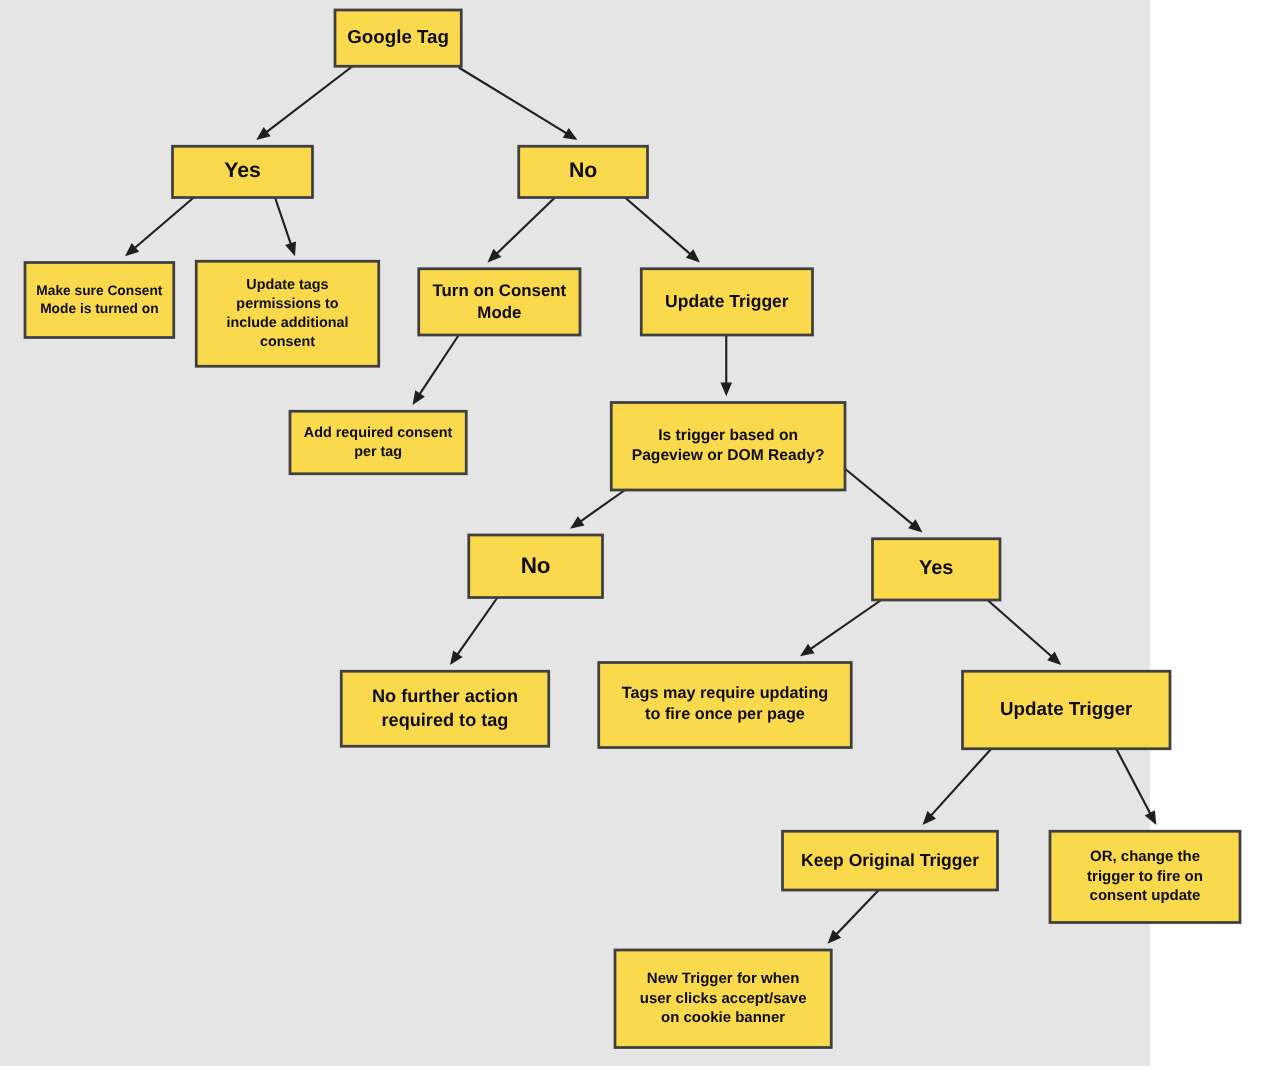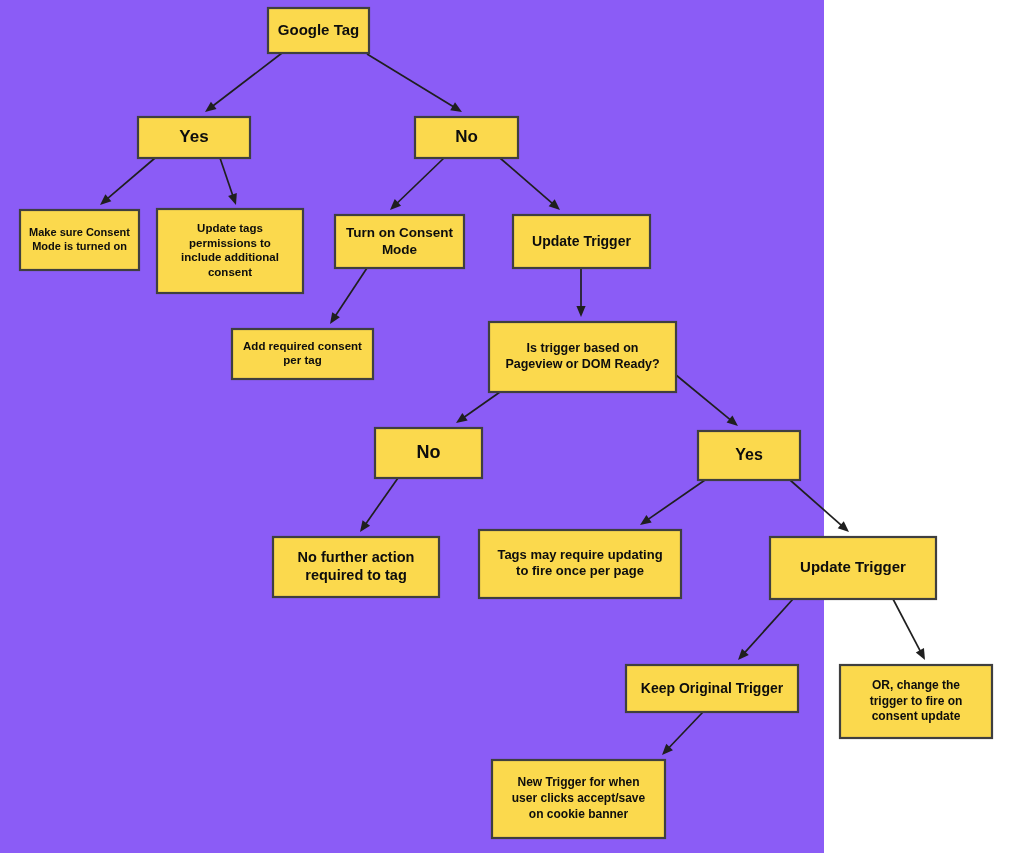--- a/index.html
+++ b/index.html
@@ -9,23 +9,23 @@
     background: #ffffff;
   }
   body {
     width: 1024px;
     height: 853px;
     overflow: hidden;
     font-family: "Liberation Sans", sans-serif;
   }
   #diagram-root {
     position: relative;
-    width: 824px;
+    width: 920px;
     height: 853px;
-    background: #8b5cf6;
+    background: #e5e5e5;
   }
   svg#flow-svg {
     position: absolute;
     top: 0;
     left: 0;
     width: 1024px;
     height: 853px;
     display: block;
   }
   .node-rect {

